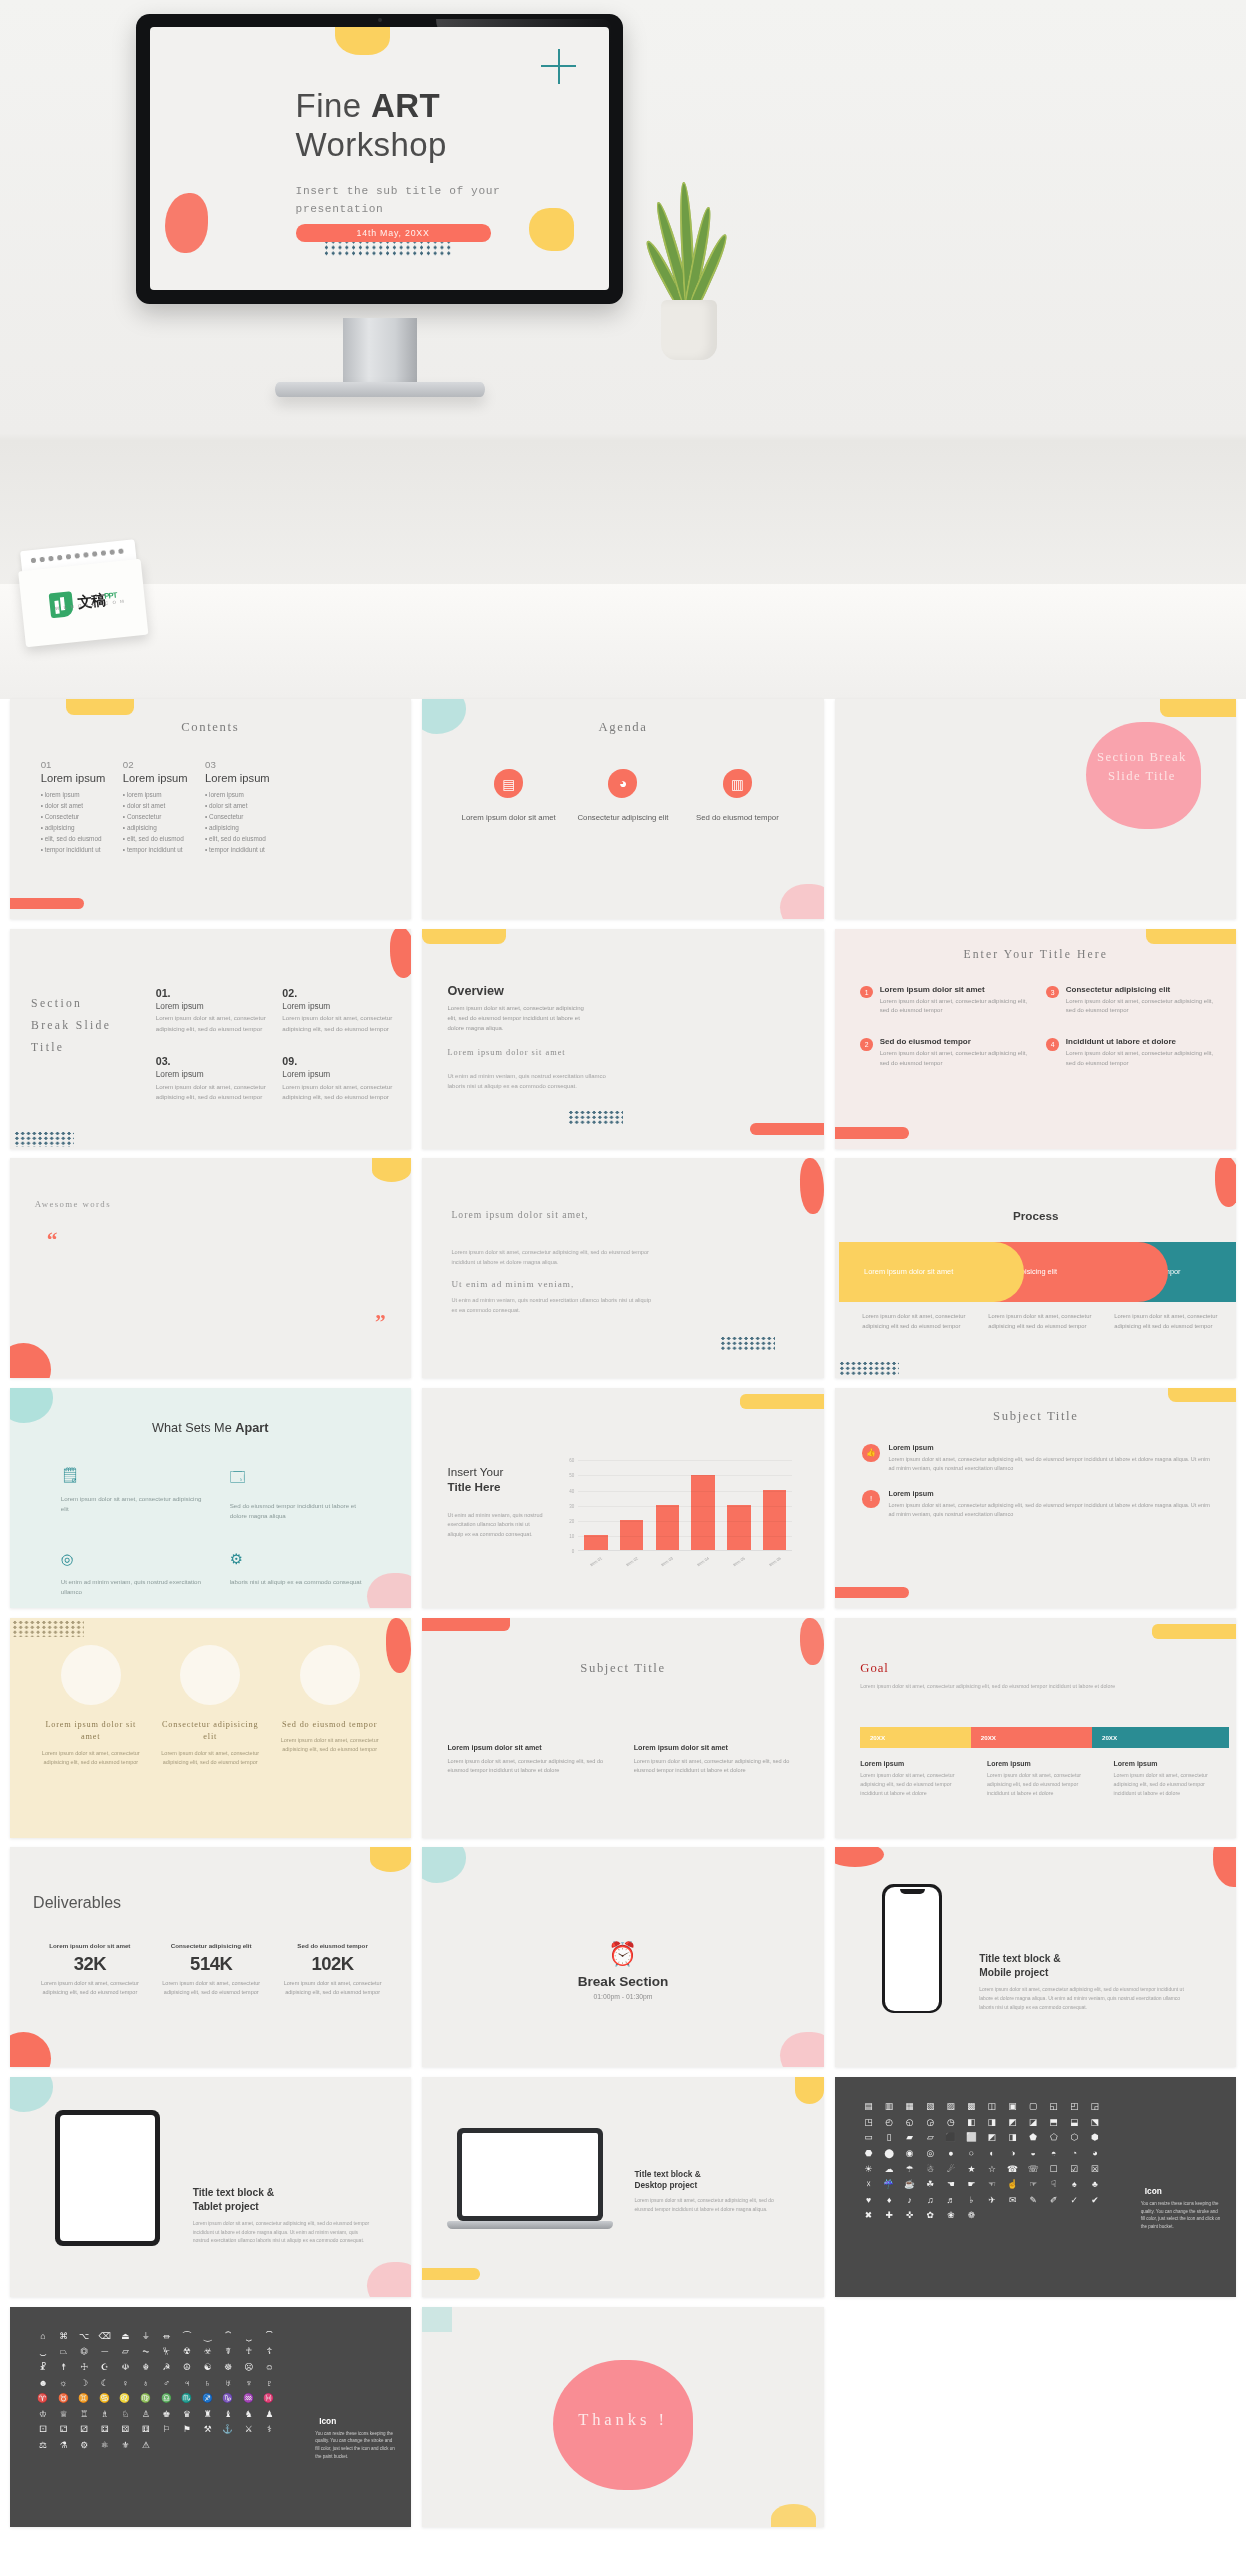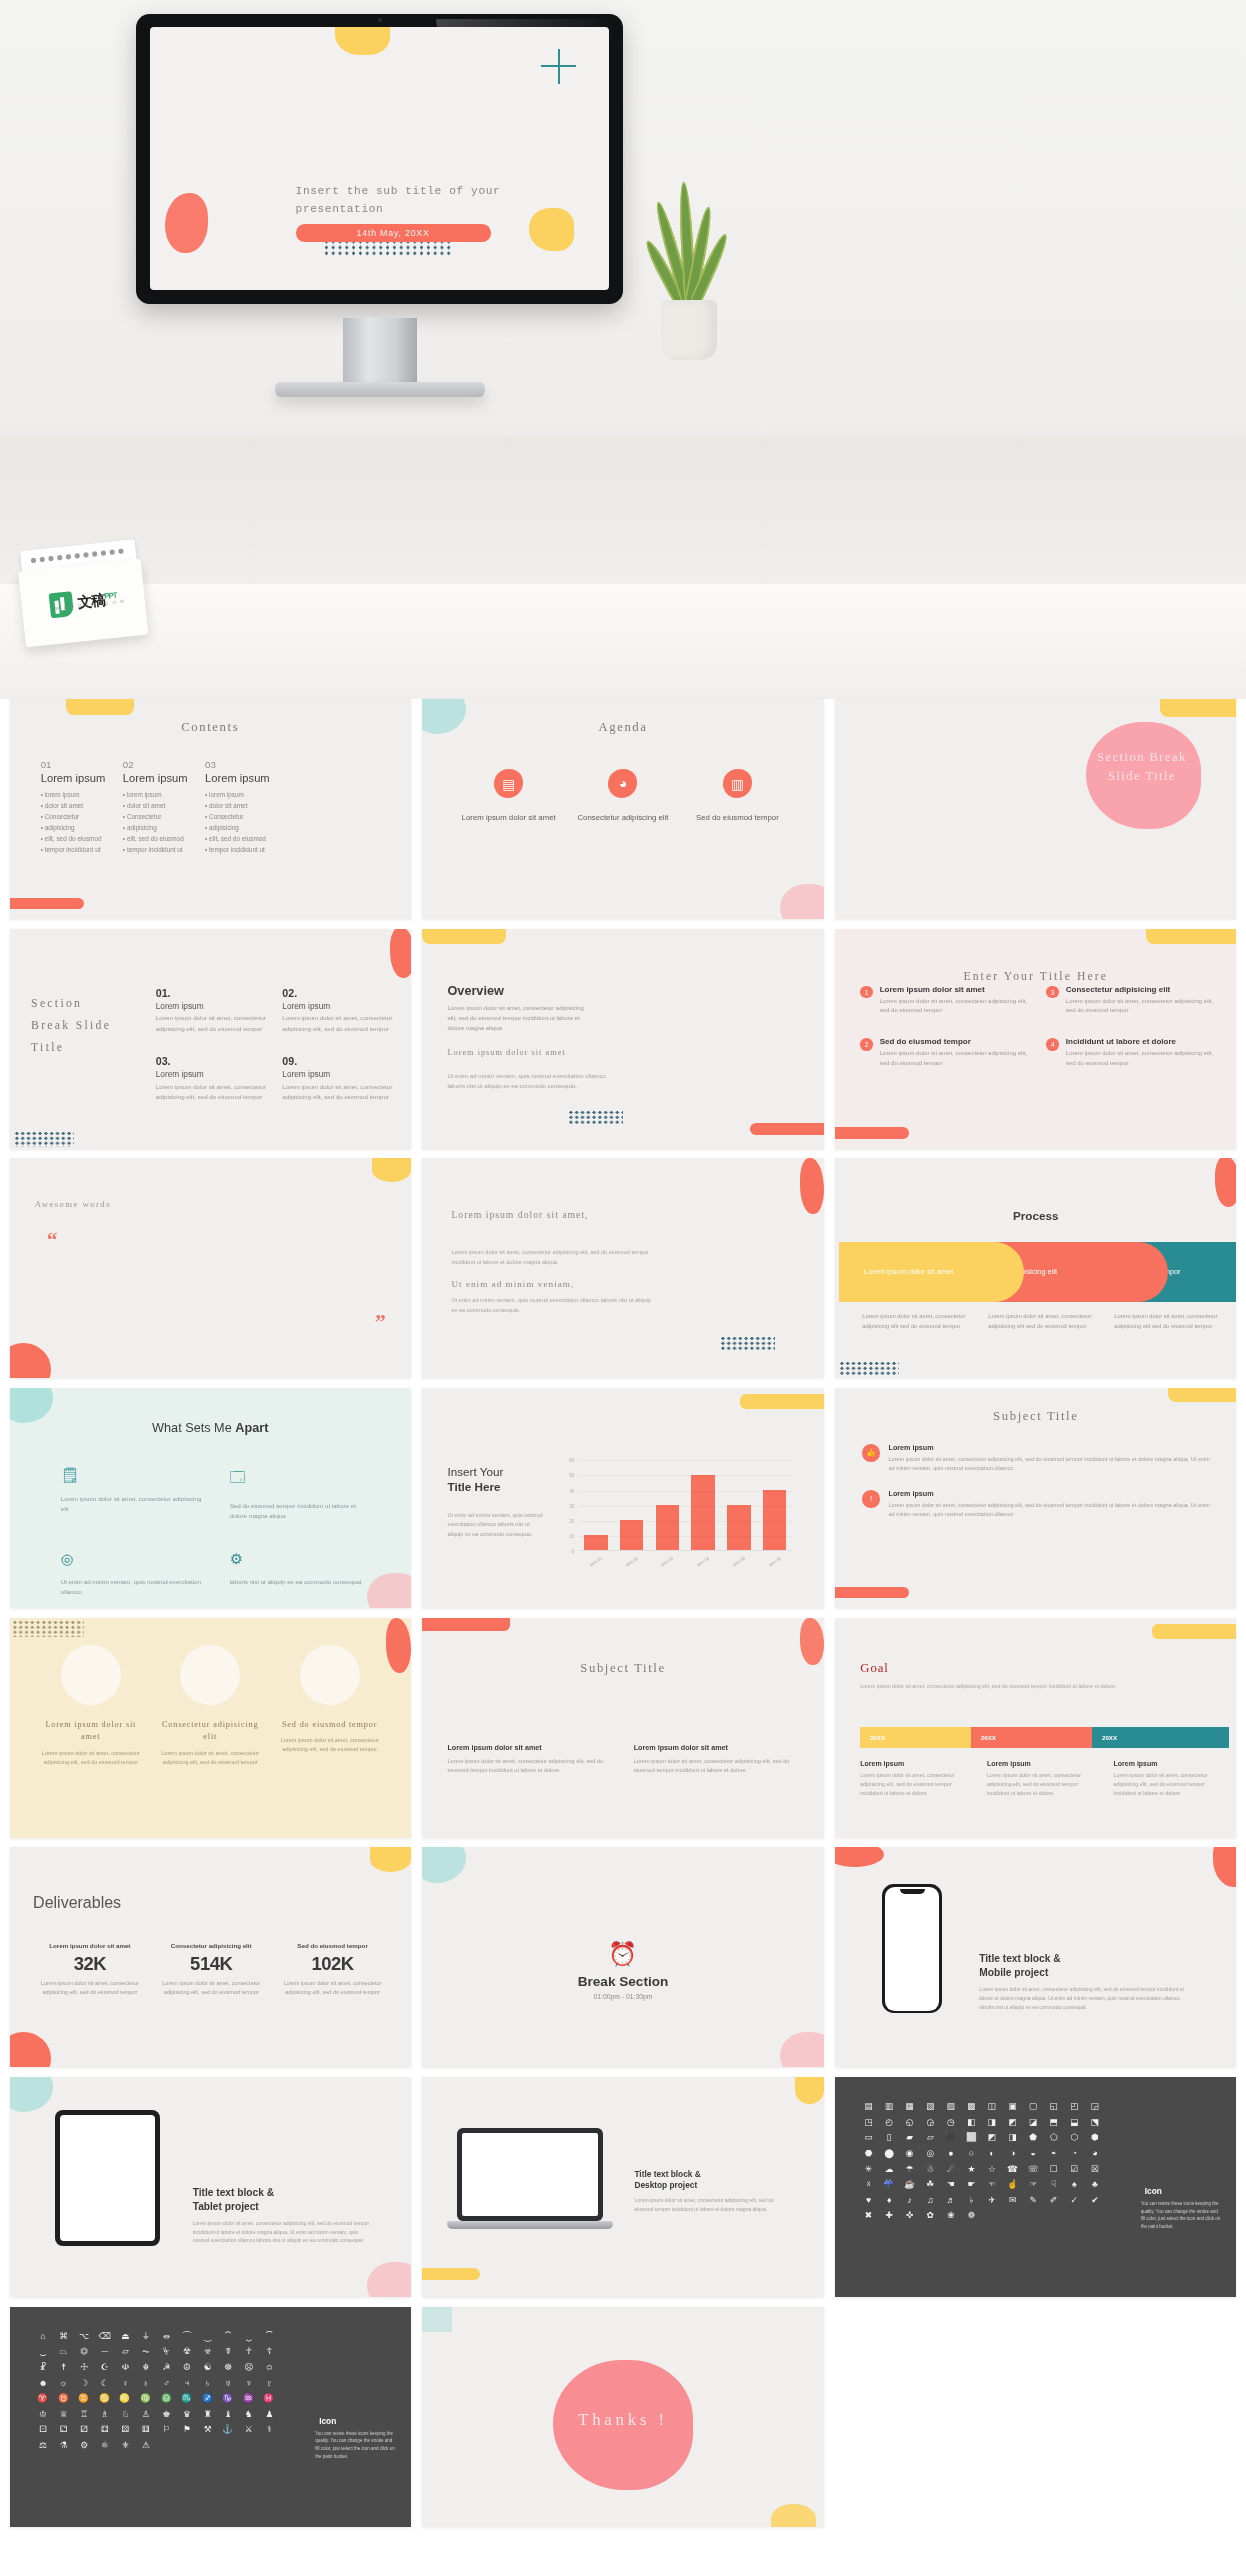--- a/index.html
+++ b/index.html
@@ -302,20 +302,24 @@
 
   <div class="monitor">
     <div class="monitor-bezel"></div>
     <div class="monitor-cam"></div>
     <div class="monitor-screen">
       <div class="dec blob-y1"></div>
       <div class="dec blob-y2"></div>
       <div class="dec blob-r1"></div>
       <div class="dots"></div>
       <div class="sl-cross"></div>
+      <div class="sl-title">
+        <span>Fine </span><b>ART</b><br>
+        <span>Workshop</span>
+      </div>
       <div class="sl-sub">Insert the sub title of your presentation</div>
       <div class="sl-badge">14th May, 20XX</div>
     </div>
     <div class="monitor-neck"></div>
     <div class="monitor-foot"></div>
   </div>
 
   <div class="plant">
     <div class="leaf l5"></div>
     <div class="leaf l1"></div>
@@ -445,21 +449,21 @@
     <div class="dec" style="left:146px;bottom:23.4px;width:55px;height:15.6px;background-image:radial-gradient(#1f4f66 38%,transparent 40%);background-size:5.8px 4.9px;opacity:.8;"></div>
     <div class="ov-t">Overview</div>
     <div class="ov-p">Lorem ipsum dolor sit amet, consectetur adipisicing elit, sed do eiusmod tempor incididunt ut labore et dolore magna aliqua.</div>
     <div class="ov-s">Lorem ipsum dolor sit amet</div>
     <div class="ov-p2">Ut enim ad minim veniam, quis nostrud exercitation ullamco laboris nisi ut aliquip ex ea commodo consequat.</div>
   </div>
 
   <div class="thumb blush">
     <div class="dec d-yellow-tr" style="width:90px;height:15.6px;"></div>
     <div class="dec d-red-bl"></div>
-    <div class="sl-h-serif" style="top:41px;font-size:11.7px;letter-spacing:2.1px;">Enter Your Title Here</div>
+    <div class="sl-h-serif" style="top:19px;font-size:11.7px;letter-spacing:2.1px;">Enter Your Title Here</div>
     <div class="ey-grid">
       <div class="ey-item">
         <div class="ey-num">1</div>
         <div>
             <div class="ey-h">Lorem ipsum dolor sit amet</div>
         <div class="ey-b">Lorem ipsum dolor sit amet, consectetur adipisicing elit, sed do eiusmod tempor</div>
           </div>
       </div>
       <div class="ey-item">
         <div class="ey-num">3</div>

